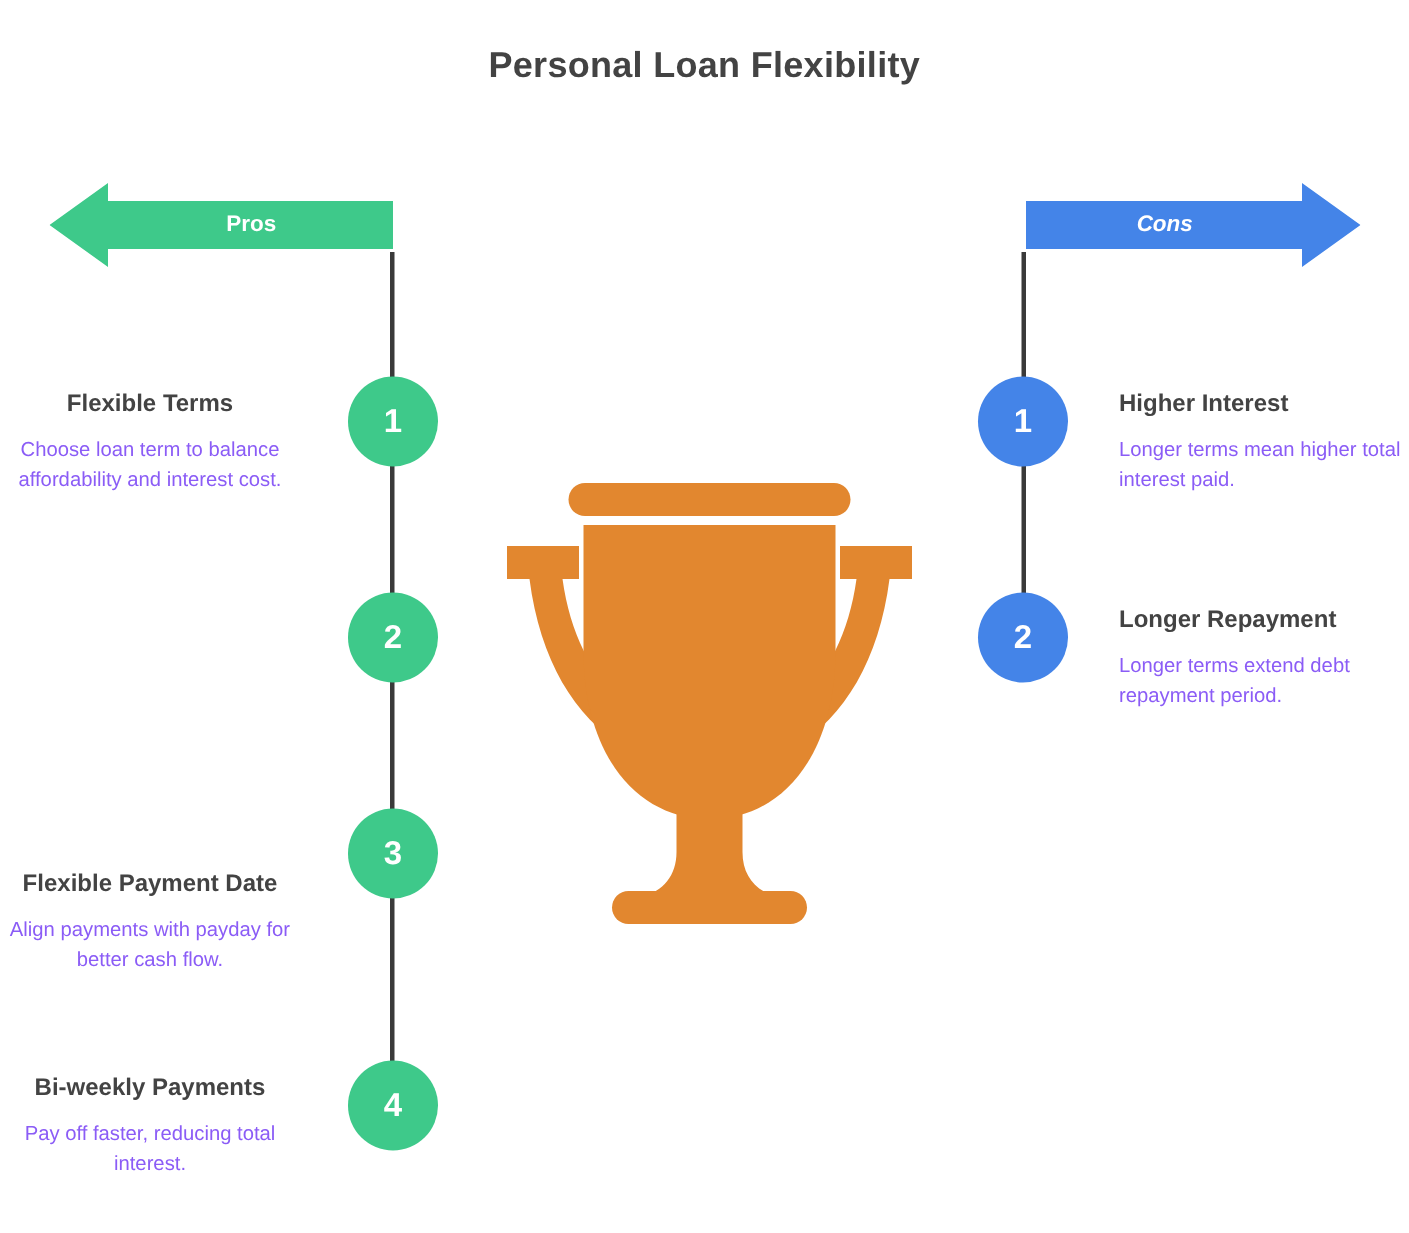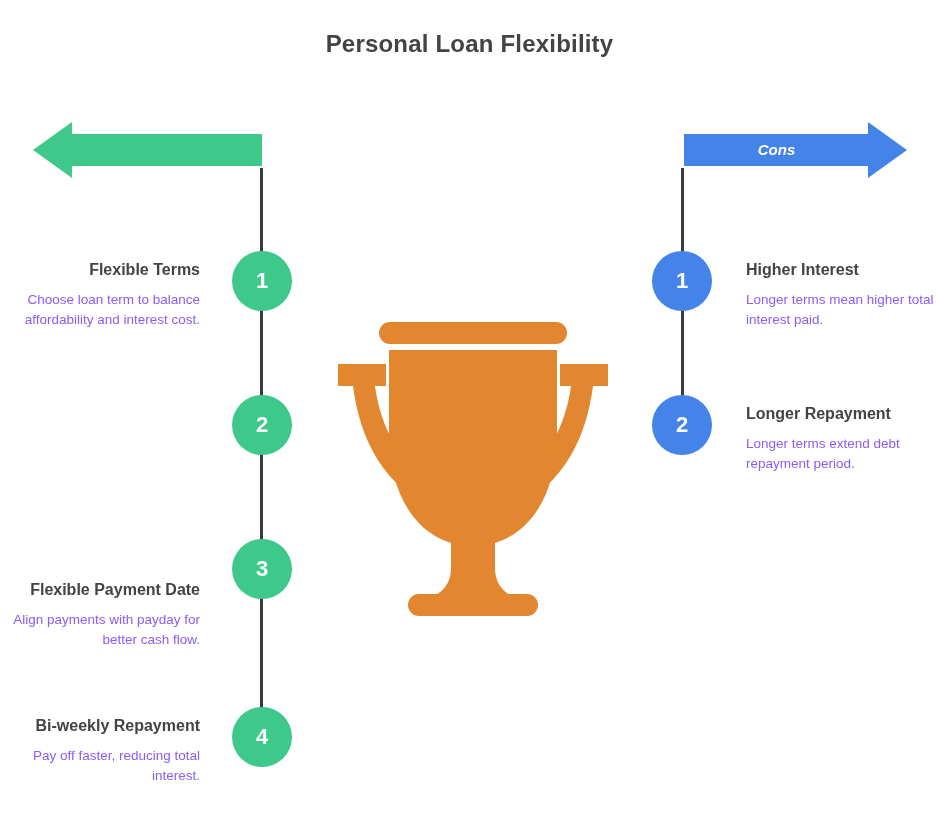--- a/index.html
+++ b/index.html
@@ -103,21 +103,21 @@
   .circle-pros { left: 232px; background: #3ec98a; }
   .circle-cons { left: 652px; background: #4484e8; }
 
   
   .item-text {
     position: absolute;
     width: 200px;
   }
   .item-text.side-pros {
     left: 0px;
-    text-align: right;
+    text-align: center;
   }
   .item-text.side-cons {
     left: 746px;
     text-align: left;
   }
   .item-heading {
     font-size: 16px;
     font-weight: bold;
     color: #434343;
     line-height: 1.45;
@@ -143,20 +143,21 @@
 
 <div class="page-title">Personal Loan Flexibility</div>
 
 <div class="connector" id="connector-pros"></div>
 <div class="connector" id="connector-cons"></div>
 
 <div class="banner" id="banner-pros">
   <svg width="229" height="60" viewBox="0 0 229 60">
     <path d="M 0 30 L 39 2 L 39 14 L 229 14 L 229 46 L 39 46 L 39 58 Z" fill="#3ec98a"></path>
   </svg>
+  <div class="banner-label">Pros</div>
 </div>
 
 <div class="banner" id="banner-cons">
   <svg width="223" height="60" viewBox="0 0 223 60">
     <path d="M 223 30 L 184 2 L 184 14 L 0 14 L 0 46 L 184 46 L 184 58 Z" fill="#4484e8"></path>
   </svg>
   <div class="banner-label">Cons</div>
 </div>
 
 <div class="num-circle circle-pros" style="top:251px;">1</div>
@@ -170,21 +171,21 @@
 </div>
 
 <div class="num-circle circle-pros" style="top:539px;">3</div>
 <div class="item-text side-pros" style="top:578px;">
   <div class="item-heading">Flexible Payment Date</div>
   <div class="item-desc">Align payments with payday for better cash flow.</div>
 </div>
 
 <div class="num-circle circle-pros" style="top:707px;">4</div>
 <div class="item-text side-pros" style="top:714px;">
-  <div class="item-heading">Bi-weekly Repayment</div>
+  <div class="item-heading">Bi-weekly Payments</div>
   <div class="item-desc">Pay off faster, reducing total interest.</div>
 </div>
 
 <div class="num-circle circle-cons" style="top:251px;">1</div>
 <div class="item-text side-cons" style="top:258px;">
   <div class="item-heading">Higher Interest</div>
   <div class="item-desc">Longer terms mean higher total interest paid.</div>
 </div>
 
 <div class="num-circle circle-cons" style="top:395px;">2</div>

